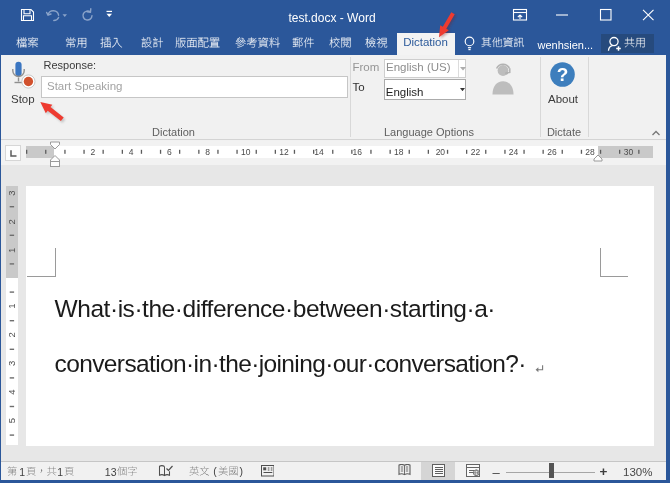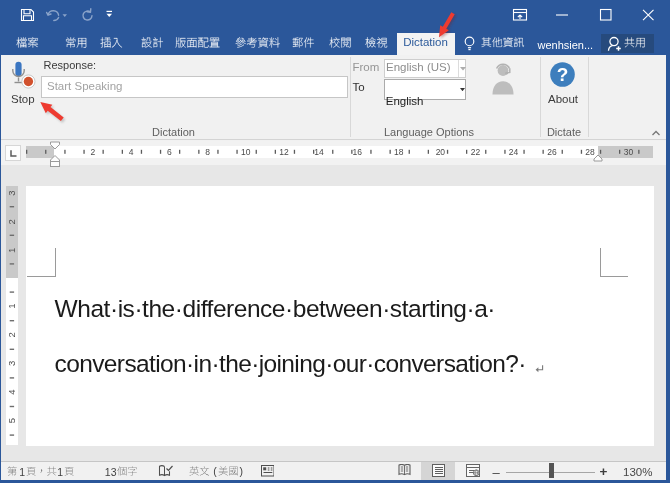--- a/index.html
+++ b/index.html
@@ -59,20 +59,21 @@
 <path d="M28 8.2 c0.3-2.8 2.7-4.6 5.6-4.4 c2.6 0.2 4.6 2 5 4.4 m-10.6 0 l-1.4-2.8 m1.4 2.8 l3-1.2" stroke-linecap="round"></path>
 <path d="M38.6 10.5 c-0.8 1.8-2.6 3-4.8 3" stroke-linecap="round"></path>
 </g>
 <path d="M42.5 7.2 l4.5 0 l-2.25 2.8 z" fill="#8aa3c9"></path>
 <g stroke="#8aa3c9" stroke-width="1.4" fill="none">
 <path d="M70.5 5.2 a4.5 4.5 0 1 0 1.5 3.4 M70.5 5.2 l0.3-3.4 M70.5 5.2 l-3.4-0.3" stroke-linecap="round"></path>
 </g>
 <path d="M86.5 6.8 l5.5 0 l-2.75 3.2 z" fill="#fff"></path>
 <rect x="86.5" y="3.8" width="5.5" height="1.2" fill="#fff"></rect>
 </svg>
+<div class="a" style="left:232px;top:10.7px;width:200px;text-align:center;font-size:12px;color:#fff">test.docx - Word</div>
 <svg class="a" style="left:508px;top:7px" width="152" height="16" viewBox="0 0 152 16">
 <g fill="none" stroke="#fff" stroke-width="1.1">
 <rect x="5.5" y="2.5" width="13" height="10.5"></rect>
 <path d="M5.5 5.5 h13"></path>
 <path d="M12 12 v-4 M12 8 l-2.2 2.2 M12 8 l2.2 2.2"></path>
 <path d="M48 8 h12"></path>
 <rect x="92.5" y="2.5" width="10.5" height="10.5"></rect>
 <path d="M135 2.8 l10.5 10.4 M145.5 2.8 l-10.5 10.4"></path>
 </g>
     </svg>
@@ -217,21 +218,21 @@
 <div class="a" style="left:588px;top:57px;width:1px;height:80px;background:#d8d8d8"></div>
 <div class="a" style="left:352.5px;top:61px;font-size:11.5px;color:#959595">From</div>
 <div class="a" style="left:384px;top:58.7px;width:81.5px;height:19px;background:#fff;border:1px solid #cecece"></div>
 <div class="a" style="left:386px;top:60.8px;font-size:11.5px;color:#8d8d8d">English (US)</div>
 <div class="a" style="left:457.8px;top:59.7px;width:1px;height:17px;background:#dcdcdc"></div>
 <svg class="a" style="left:459.5px;top:66.5px" width="6" height="4" viewBox="0 0 6 4">
       <path d="M0 0 h6 l-3 3.6 z" fill="#adadad"></path>
     </svg>
 <div class="a" style="left:352.5px;top:81px;font-size:11.5px;color:#303030">To</div>
 <div class="a" style="left:384px;top:78.6px;width:81.5px;height:21px;background:#fff;border:1px solid #ababab"></div>
-<div class="a" style="left:385.8px;top:95px;font-size:11.5px;color:#1f1f1f">English</div>
+<div class="a" style="left:385.8px;top:86px;font-size:11.5px;color:#1f1f1f">English</div>
 <svg class="a" style="left:459.8px;top:87.8px" width="5" height="3.5" viewBox="0 0 5 3.5">
       <path d="M0 0 h5 l-2.5 3.2 z" fill="#333"></path>
     </svg>
 <svg class="a" style="left:490px;top:60.5px" width="27" height="34" viewBox="0 0 27 34">
 <circle cx="13" cy="9.5" r="5.4" fill="#bdbdbd"></circle>
 <path d="M6.6 7.5 a6.9 6.9 0 0 1 12.8 0" fill="none" stroke="#b2b2b2" stroke-width="1.5"></path>
 <path d="M19.8 7.2 l0 4.2 l-3 0.4" fill="none" stroke="#b2b2b2" stroke-width="1.5"></path>
 <circle cx="16.6" cy="12.2" r="1.4" fill="#b2b2b2"></circle>
 <path d="M2.5 33.5 c0-8 4.2-13.2 10.5-13.2 c6.3 0 10.5 5.2 10.5 13.2 z" fill="#bdbdbd"></path>
 </svg>

